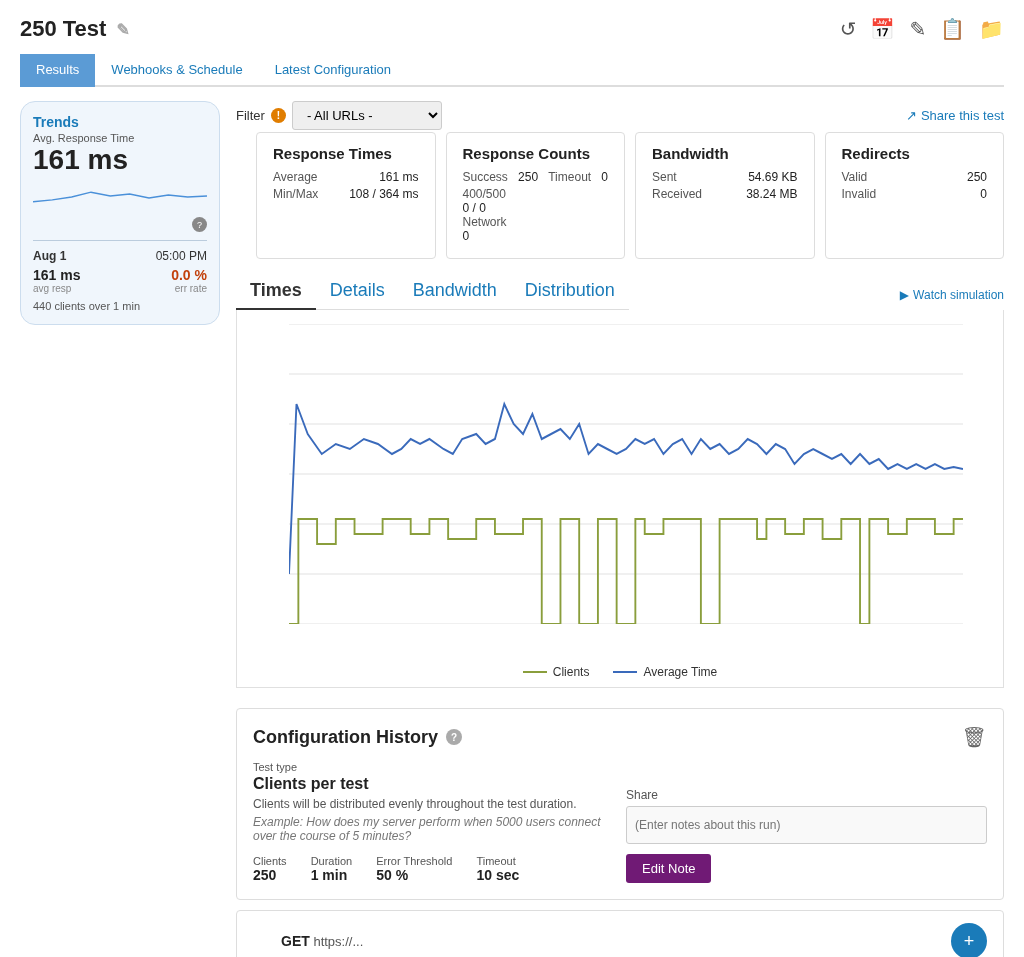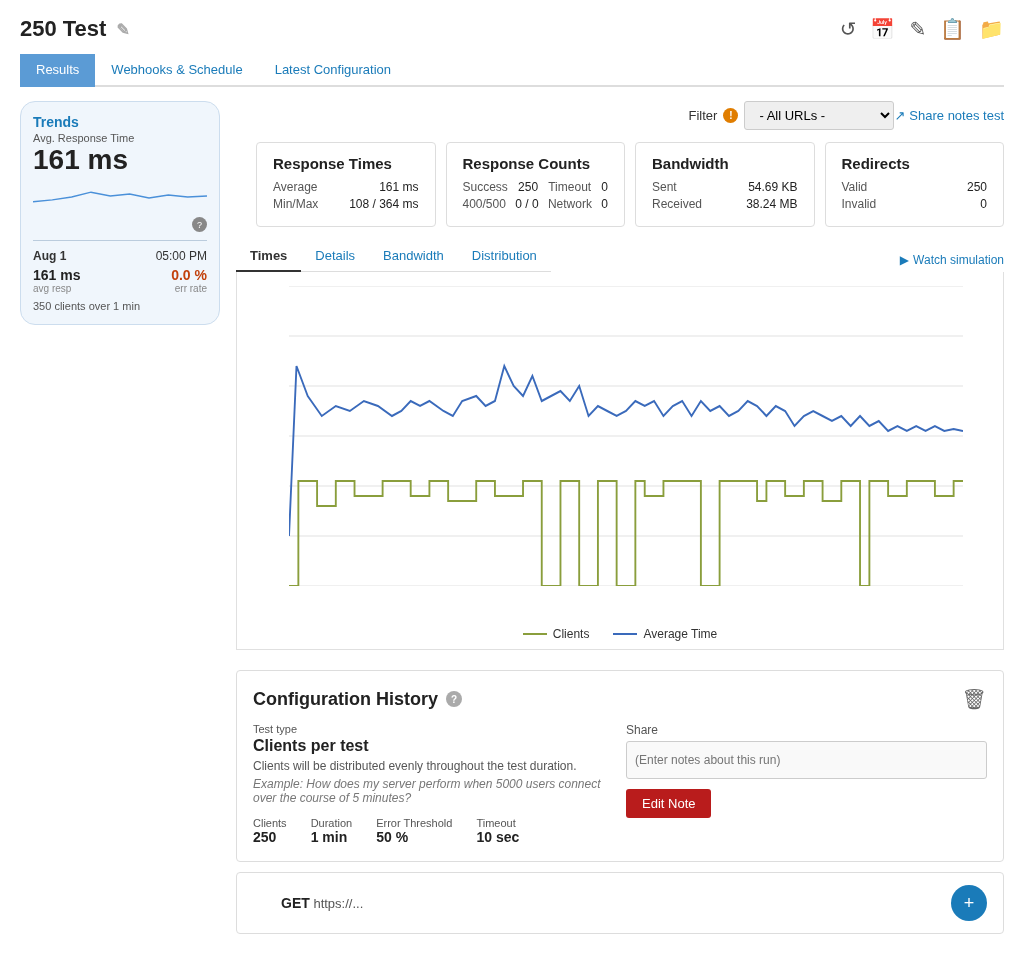--- a/index.html
+++ b/index.html
@@ -38,37 +38,37 @@
     .stat-block { text-align: left; }
     .stat-value { font-size: 14px; font-weight: bold; color: #222; }
     .stat-err { font-size: 14px; font-weight: bold; color: #c2410c; }
     .stat-label { font-size: 10px; color: #888; }
     .clients-info { font-size: 11px; color: #555; margin-top: 6px; }
 
     
     .main-panel { flex: 1; }
 
     
-    .filter-row { display: flex; align-items: center; justify-content: flex-end; margin-bottom: 12px; }
+    .filter-row { display: flex; align-items: center; justify-content: space-between; margin-bottom: 2px; }
     .filter-label { display: flex; align-items: center; gap: 6px; font-size: 13px; }
     .filter-info { background: #e07d00; color: #fff; border-radius: 50%; width: 15px; height: 15px; display: inline-flex; align-items: center; justify-content: center; font-size: 10px; font-weight: bold; }
     .filter-select { padding: 5px 10px; border: 1px solid #ccc; border-radius: 3px; font-size: 13px; min-width: 150px; }
     .share-link { color: #1a7bb9; font-size: 13px; cursor: pointer; display: flex; align-items: center; gap: 4px; }
 
     
     .stats-cards { display: flex; gap: 10px; margin-bottom: 14px; flex-wrap: wrap; padding-left: 20px; }
     .stat-card { border: 1px solid #ddd; border-radius: 4px; padding: 12px 16px; flex: 1; min-width: 170px; }
     .stat-card-title { font-size: 15px; font-weight: bold; color: #222; margin-bottom: 8px; }
     .stat-card-row { display: flex; justify-content: space-between; font-size: 12px; margin-bottom: 3px; }
     .stat-card-row .label { color: #555; }
     .stat-card-row .value { color: #222; font-weight: 500; }
 
     
     .chart-tabs { display: flex; border-bottom: 1px solid #ddd; margin-bottom: 0; }
-    .chart-tab { padding: 7px 14px; cursor: pointer; font-size: 13px; color: #1a7bb9; border-bottom: 2px solid transparent; margin-bottom: -1px; }
+    .chart-tab { padding: 7px 14px; cursor: pointer; font-size: 18px; color: #1a7bb9; border-bottom: 2px solid transparent; margin-bottom: -1px; }
     .chart-tab.active { color: #333; border-bottom: 2px solid #333; font-weight: bold; }
     .watch-sim { float: right; color: #1a7bb9; font-size: 12px; cursor: pointer; display: flex; align-items: center; gap: 4px; margin-top: 6px; }
     .chart-header { display: flex; justify-content: space-between; align-items: center; }
 
     
     .chart-container { border: 1px solid #e0e0e0; border-top: none; padding: 10px 0 0 0; background: #fff; }
     .chart-area { position: relative; padding: 4px 40px 30px 52px; }
     .chart-svg { width: 100%; height: 300px; }
     .chart-legend { display: flex; justify-content: center; gap: 24px; margin-top: 8px; margin-bottom: 8px; font-size: 12px; }
     .legend-item { display: flex; align-items: center; gap: 6px; }
@@ -76,36 +76,36 @@
     .legend-line.green { background: #8a9e3c; }
     .legend-line.blue { background: #3a6abb; }
 
     
     .config-section { margin-top: 20px; border: 1px solid #ddd; border-radius: 4px; padding: 16px; }
     .config-header { display: flex; justify-content: space-between; align-items: center; margin-bottom: 12px; }
     .config-title { font-size: 18px; font-weight: bold; color: #222; display: flex; align-items: center; gap: 8px; }
     .config-help { background: #aaa; color: #fff; border-radius: 50%; width: 16px; height: 16px; display: inline-flex; align-items: center; justify-content: center; font-size: 10px; }
     .trash-icon { color: #666; font-size: 20px; cursor: pointer; }
 
-    .config-body { display: flex; gap: 12px; }
+    .config-body { display: flex; gap: 12px; align-items: flex-end; }
     .config-left { flex: 1; }
     .config-right { flex: 1; }
 
     .config-test-type { font-size: 11px; color: #555; margin-bottom: 2px; }
     .config-test-name { font-size: 16px; font-weight: bold; color: #222; margin-bottom: 4px; }
     .config-test-desc { font-size: 12px; color: #555; margin-bottom: 4px; }
     .config-example { font-style: italic; font-size: 12px; color: #777; margin-bottom: 12px; }
 
     .config-params { display: flex; gap: 24px; margin-top: 8px; }
     .config-param label { font-size: 11px; color: #555; display: block; }
     .config-param .val { font-size: 14px; font-weight: bold; color: #222; }
 
     .notes-label { font-size: 12px; color: #555; margin-bottom: 4px; }
     .notes-input { width: 100%; border: 1px solid #ccc; border-radius: 3px; padding: 8px; font-size: 12px; color: #888; background: #f9f9f9; height: 38px; }
-    .edit-note-btn { background: #b91c1c; color: #fff; border: none; border-radius: 3px; padding: 7px 16px; font-size: 13px; cursor: pointer; margin-top: 10px; }
+    .edit-note-btn { background: #701a75; color: #fff; border: none; border-radius: 3px; padding: 7px 16px; font-size: 13px; cursor: pointer; margin-top: 10px; }
 
     
     .get-section { margin-top: 10px; border: 1px solid #ddd; border-radius: 4px; padding: 12px 16px; display: flex; align-items: center; justify-content: space-between; }
     .get-method { font-size: 14px; font-weight: bold; color: #222; margin-left: 28px; }
     .get-url { color: #555; font-size: 13px; }
     .fab-btn { background: #1a7bb9; color: #fff; border-radius: 50%; width: 36px; height: 36px; display: flex; align-items: center; justify-content: center; font-size: 18px; cursor: pointer; }
   </style>
 </head>
 <body>
 
@@ -154,38 +154,38 @@
           <div class="stat-block">
             <div class="stat-value">161 ms</div>
             <div class="stat-label">avg resp</div>
           </div>
           <div class="stat-block" style="text-align:right;">
             <div class="stat-err">0.0 %</div>
             <div class="stat-label">err rate</div>
           </div>
         </div>
         <div class="clients-info">
-          <span>350 clients over 1 min</span>
+          <span>440 clients over 1 min</span>
         </div>
       </div>
     </div>
 
     <div class="main-panel">
 
       <div class="filter-row">
         <div class="filter-label">
           <span>Filter</span>
           <span class="filter-info">!</span>
           <select class="filter-select">
             <option>- All URLs -</option>
           </select>
         </div>
         <div class="share-link">
           <span>↗</span>
-          <span>Share notes test</span>
+          <span>Share this test</span>
         </div>
       </div>
 
       <div class="stats-cards">
 
         <div class="stat-card">
           <div class="stat-card-title">Response Times</div>
           <div class="stat-card-row">
             <span class="label">Average</span>
             <span class="value">161 ms</span>
@@ -197,21 +197,21 @@
         </div>
 
         <div class="stat-card">
           <div class="stat-card-title">Response Counts</div>
           <div class="stat-card-row" style="gap:8px;">
             <span class="label">Success</span>
             <span class="value">250</span>
             <span class="label">Timeout</span>
             <span class="value">0</span>
           </div>
-          <div class="stat-card-row" style="gap:8px;">
+          <div class="stat-card-row" style="flex-direction:column;">
             <span class="label">400/500</span>
             <span class="value">0 / 0</span>
             <span class="label">Network</span>
             <span class="value">0</span>
           </div>
         </div>
 
         <div class="stat-card">
           <div class="stat-card-title">Bandwidth</div>
           <div class="stat-card-row">

